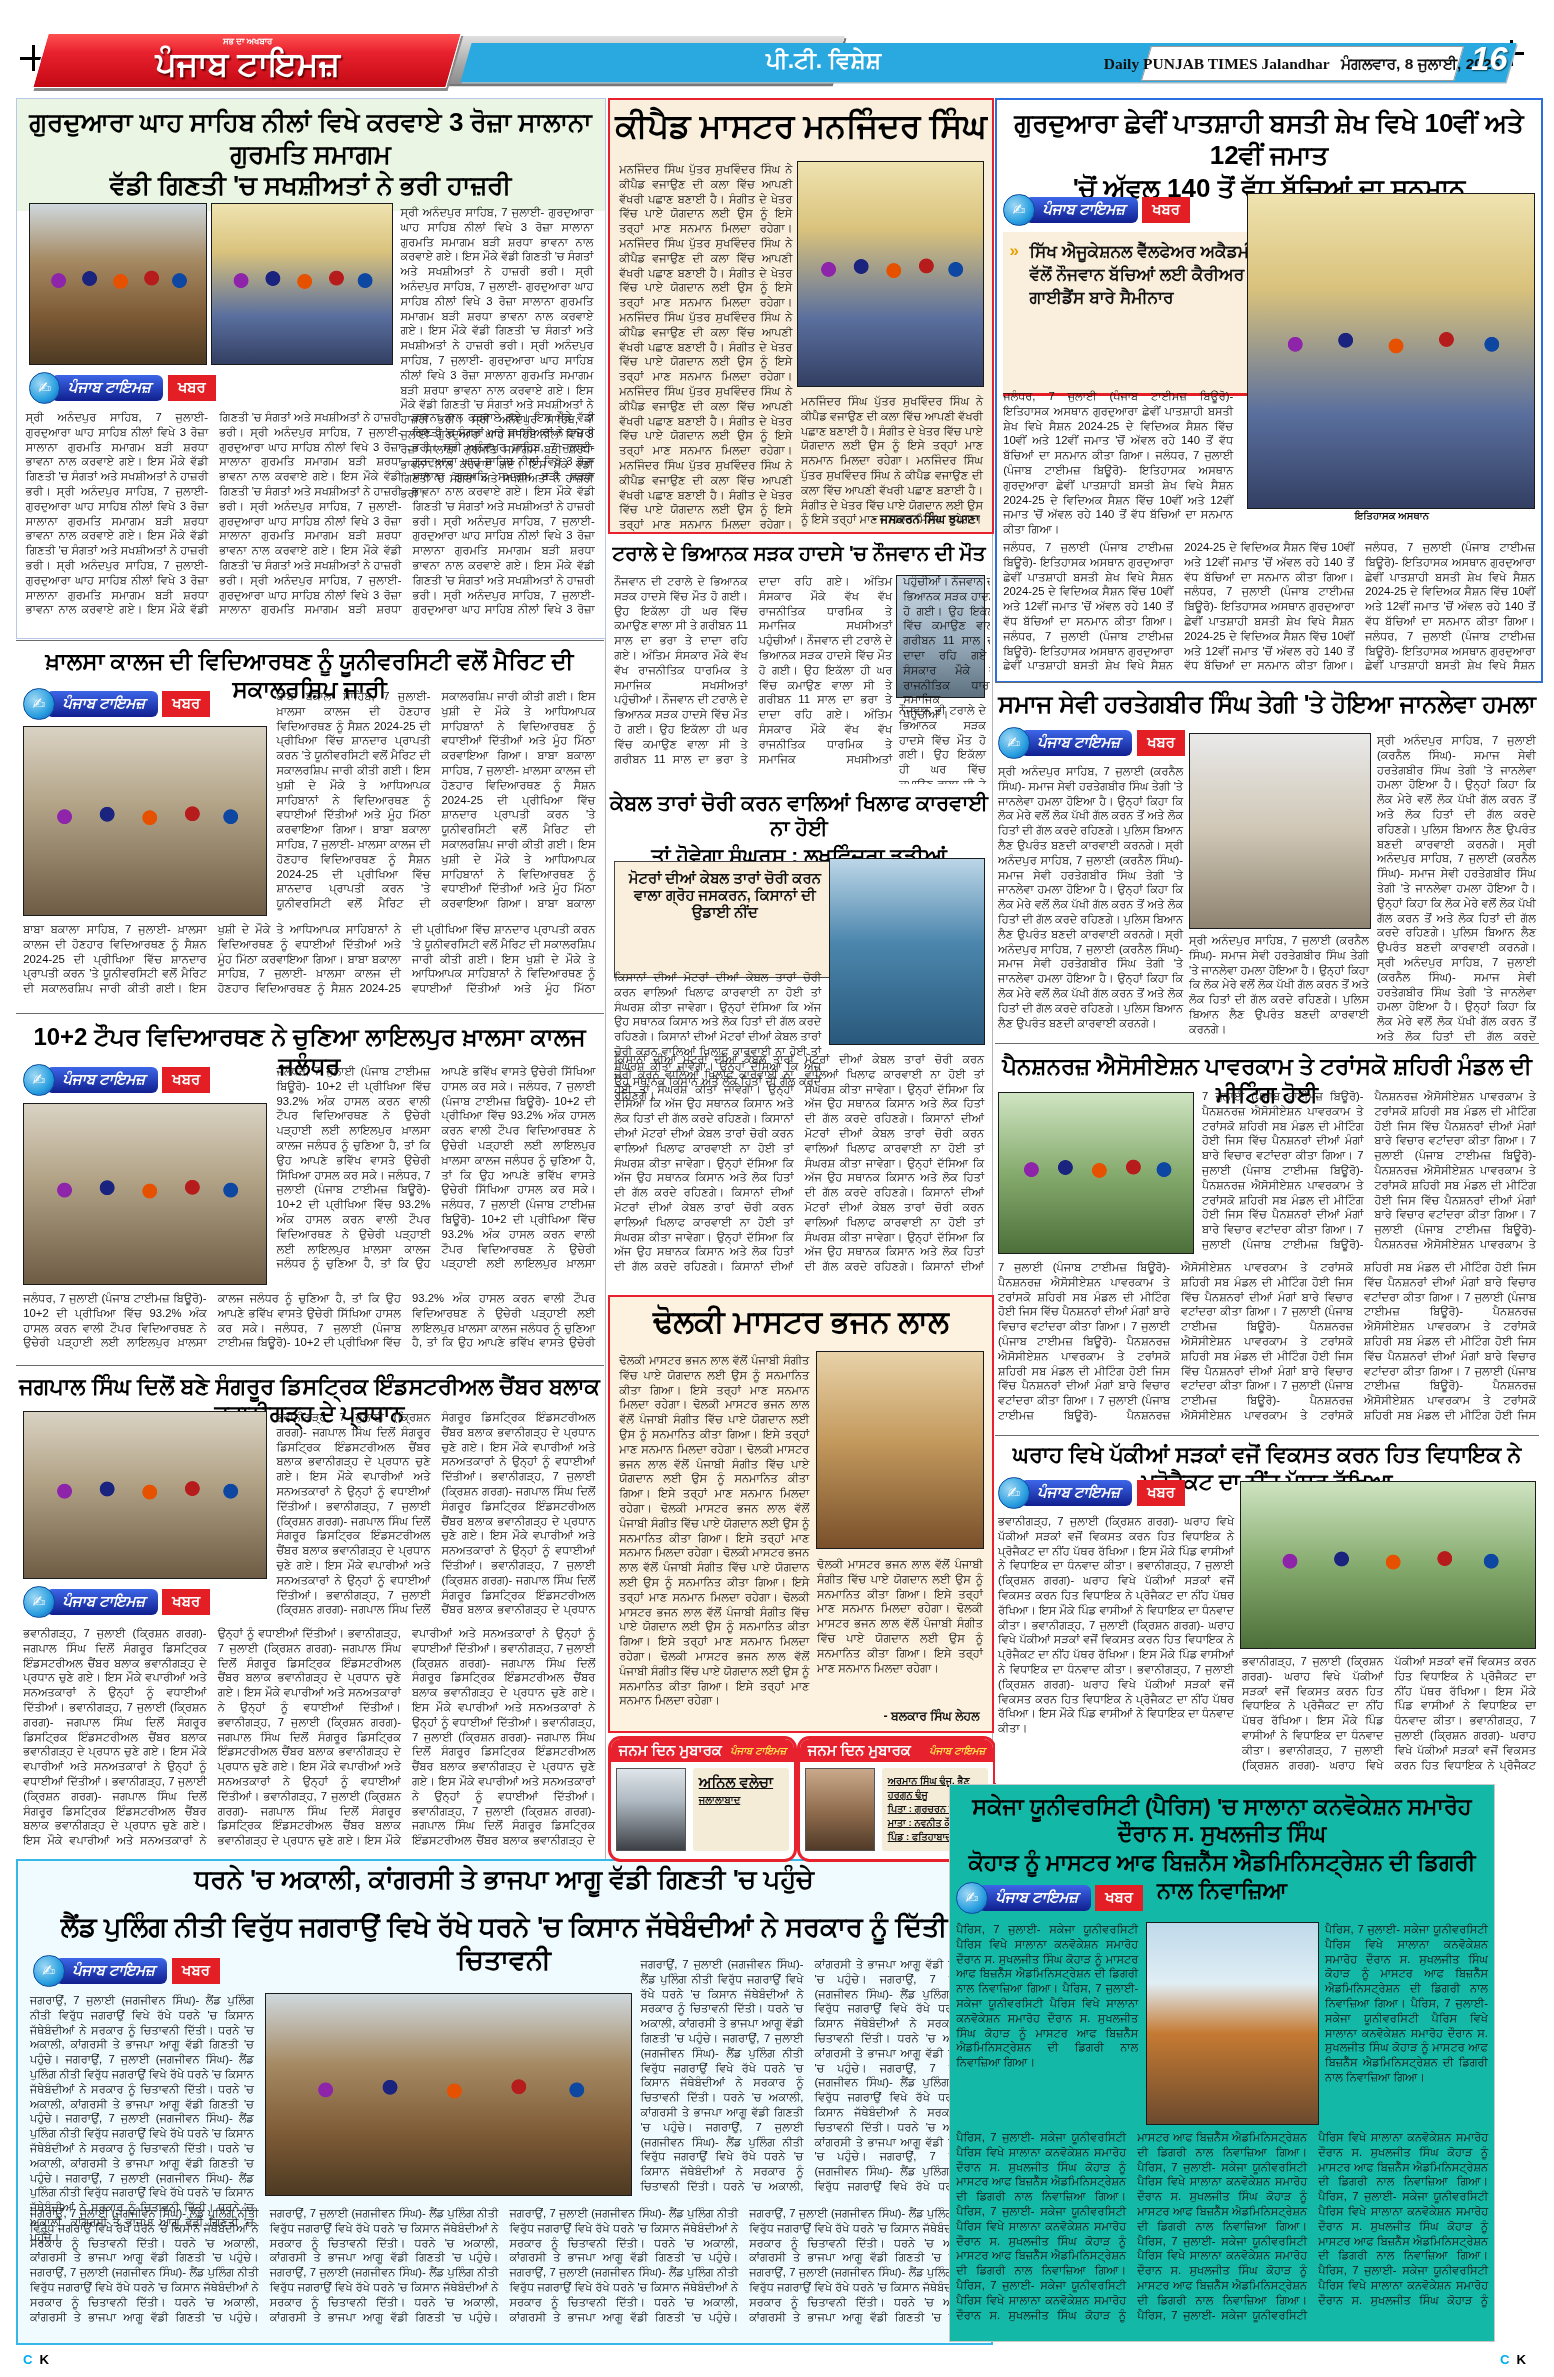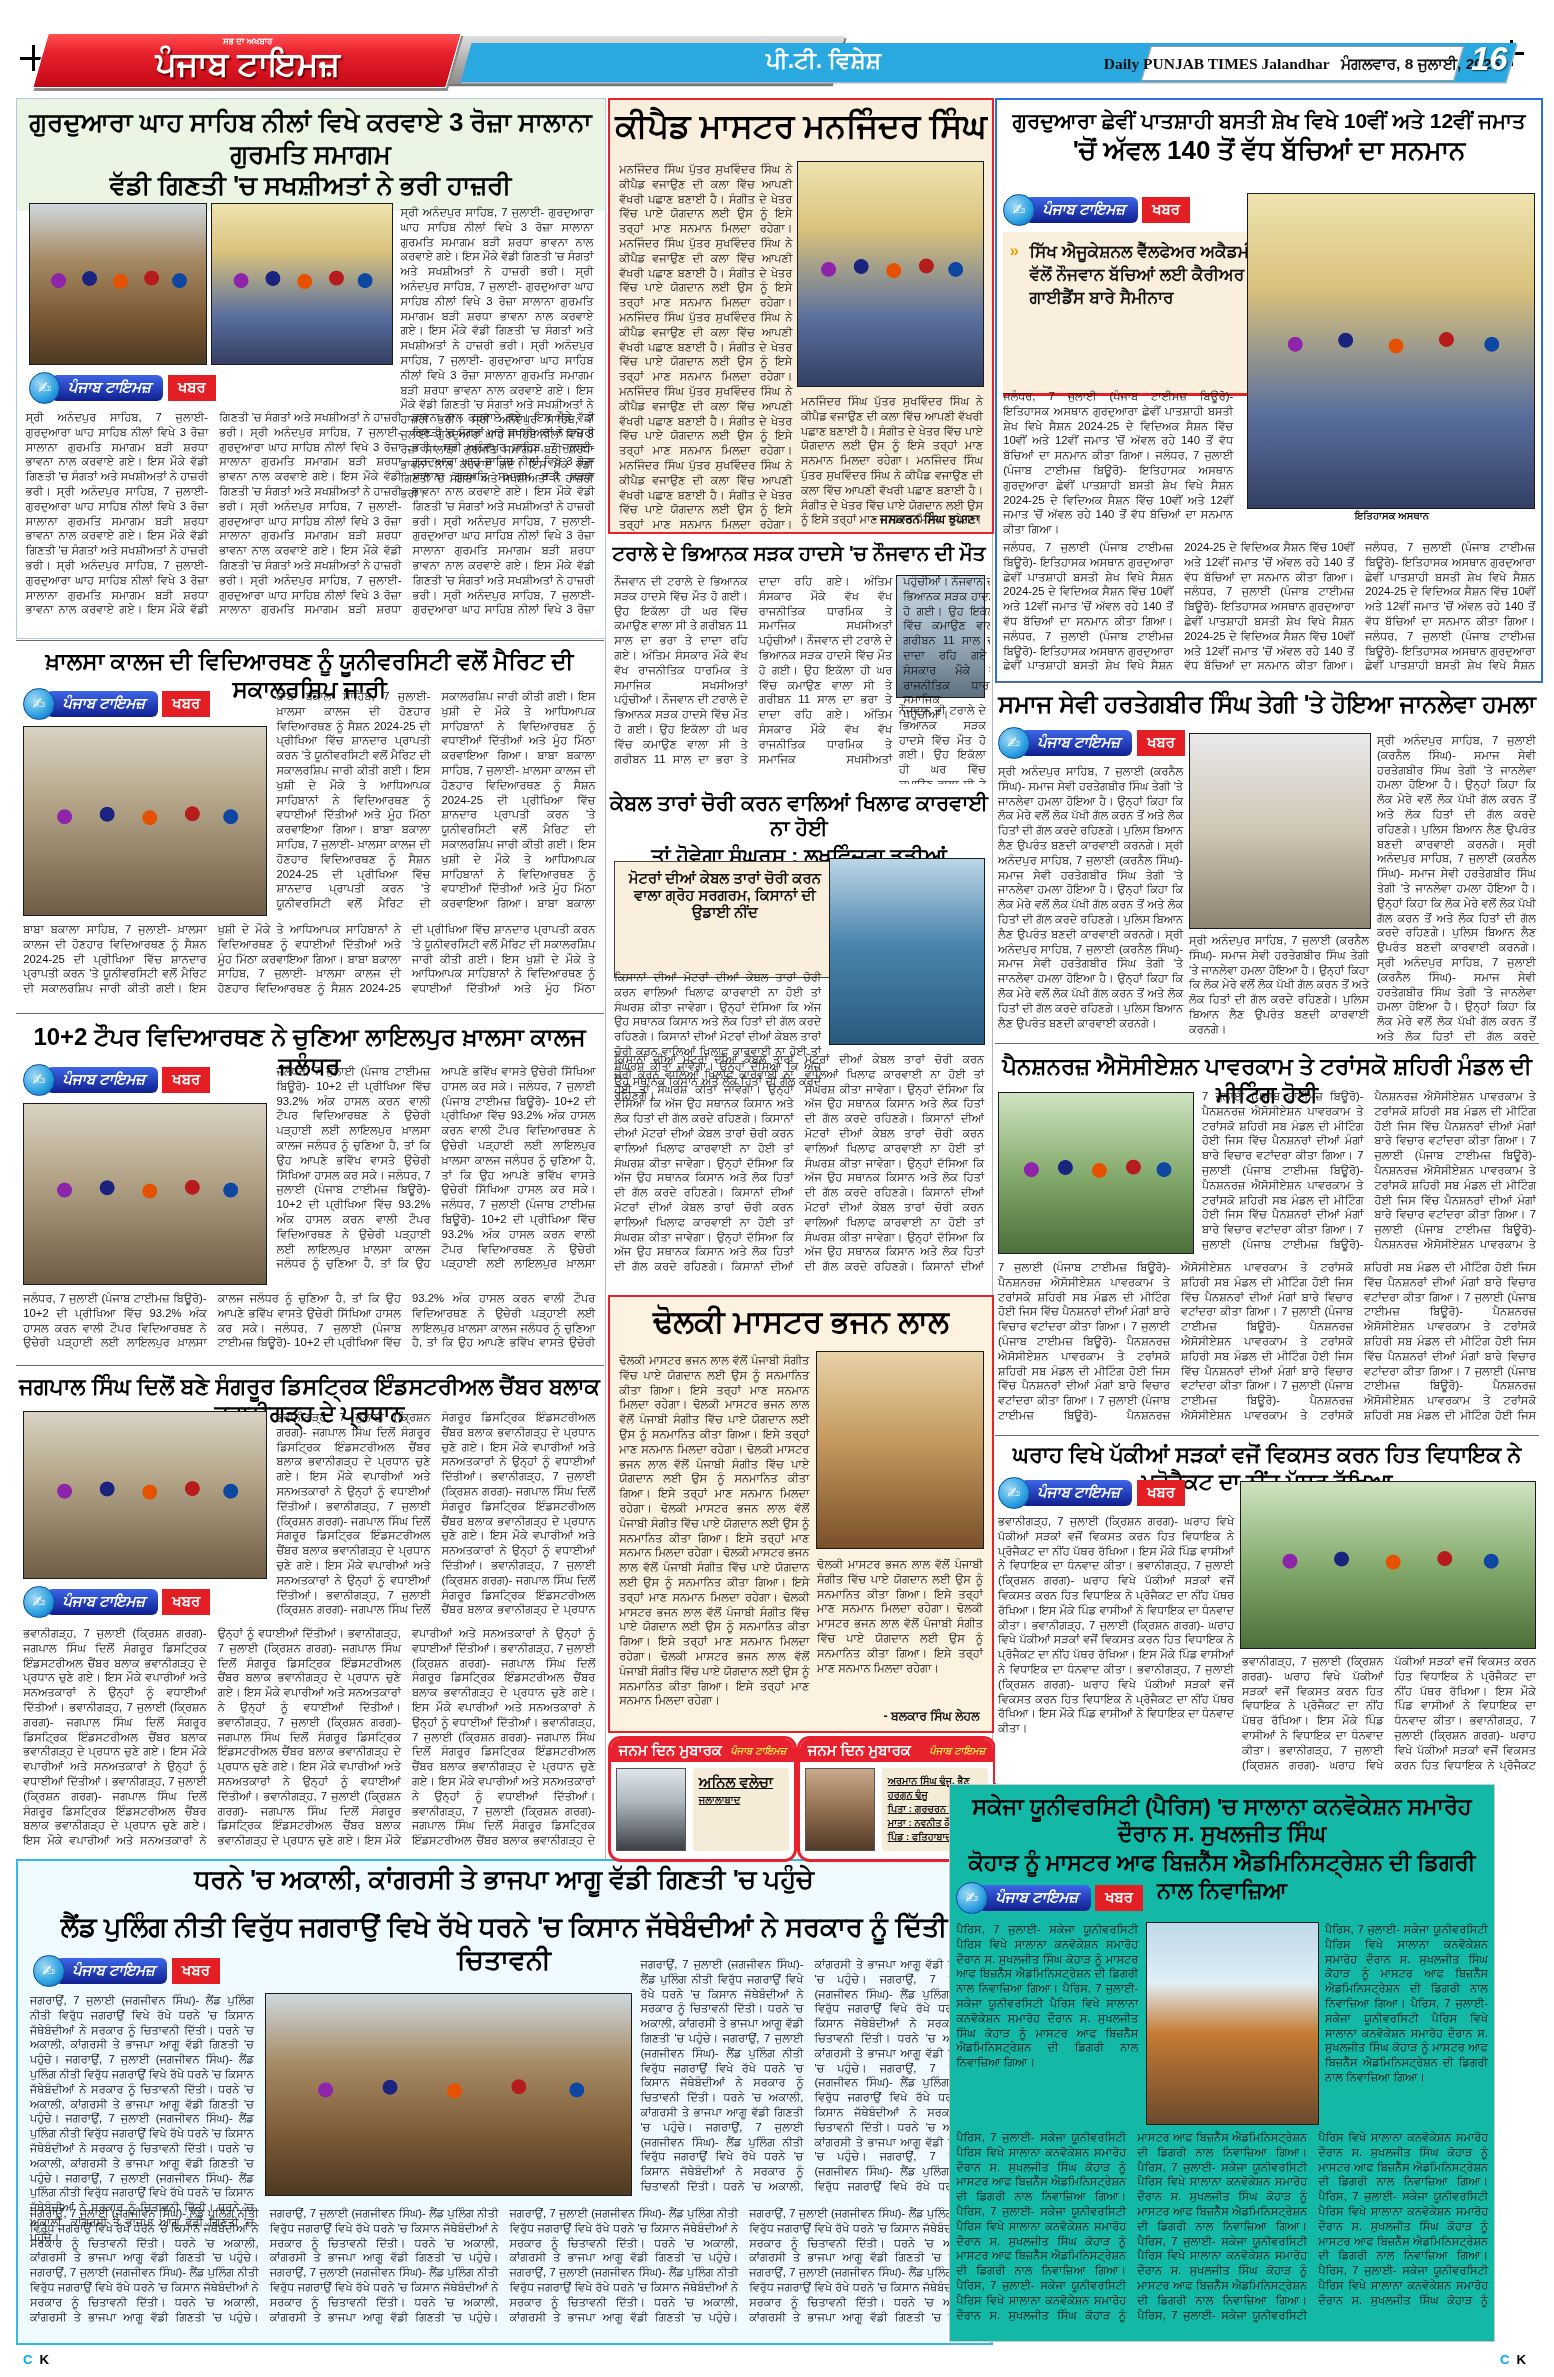--- a/index.html
+++ b/index.html
@@ -208,21 +208,21 @@
   <div class="art" style="left:608px;top:535px;width:382px;height:249px;">
     <div class="hl" style="font-size:20px;padding:6.2px 0;white-space:nowrap;">ਟਰਾਲੇ ਦੇ ਭਿਆਨਕ ਸੜਕ ਹਾਦਸੇ 'ਚ ਨੌਜਵਾਨ ਦੀ ਮੌਤ</div>
     <div class="ph ph-portrait" style="right:4.7px;top:40px;width:87px;height:121px;"></div>
     <div class="body cols2" style="position:absolute;left:6.2px;top:39px;width:278px;height:204px;">ਨੌਜਵਾਨ ਦੀ ਟਰਾਲੇ ਦੇ ਭਿਆਨਕ ਸੜਕ ਹਾਦਸੇ ਵਿੱਚ ਮੌਤ ਹੋ ਗਈ। ਉਹ ਇਕੱਲਾ ਹੀ ਘਰ ਵਿੱਚ ਕਮਾਉਣ ਵਾਲਾ ਸੀ ਤੇ ਗਰੀਬਨ 11 ਸਾਲ ਦਾ ਭਰਾ ਤੇ ਦਾਦਾ ਰਹਿ ਗਏ। ਅੰਤਿਮ ਸੰਸਕਾਰ ਮੌਕੇ ਵੱਖ ਵੱਖ ਰਾਜਨੀਤਿਕ ਧਾਰਮਿਕ ਤੇ ਸਮਾਜਿਕ ਸਖਸੀਅਤਾਂ ਪਹੁੰਚੀਆਂ। ਨੌਜਵਾਨ ਦੀ ਟਰਾਲੇ ਦੇ ਭਿਆਨਕ ਸੜਕ ਹਾਦਸੇ ਵਿੱਚ ਮੌਤ ਹੋ ਗਈ। ਉਹ ਇਕੱਲਾ ਹੀ ਘਰ ਵਿੱਚ ਕਮਾਉਣ ਵਾਲਾ ਸੀ ਤੇ ਗਰੀਬਨ 11 ਸਾਲ ਦਾ ਭਰਾ ਤੇ ਦਾਦਾ ਰਹਿ ਗਏ। ਅੰਤਿਮ ਸੰਸਕਾਰ ਮੌਕੇ ਵੱਖ ਵੱਖ ਰਾਜਨੀਤਿਕ ਧਾਰਮਿਕ ਤੇ ਸਮਾਜਿਕ ਸਖਸੀਅਤਾਂ ਪਹੁੰਚੀਆਂ। ਨੌਜਵਾਨ ਦੀ ਟਰਾਲੇ ਦੇ ਭਿਆਨਕ ਸੜਕ ਹਾਦਸੇ ਵਿੱਚ ਮੌਤ ਹੋ ਗਈ। ਉਹ ਇਕੱਲਾ ਹੀ ਘਰ ਵਿੱਚ ਕਮਾਉਣ ਵਾਲਾ ਸੀ ਤੇ ਗਰੀਬਨ 11 ਸਾਲ ਦਾ ਭਰਾ ਤੇ ਦਾਦਾ ਰਹਿ ਗਏ। ਅੰਤਿਮ ਸੰਸਕਾਰ ਮੌਕੇ ਵੱਖ ਵੱਖ ਰਾਜਨੀਤਿਕ ਧਾਰਮਿਕ ਤੇ ਸਮਾਜਿਕ ਸਖਸੀਅਤਾਂ ਪਹੁੰਚੀਆਂ। ਨੌਜਵਾਨ ਦੀ ਟਰਾਲੇ ਦੇ ਭਿਆਨਕ ਸੜਕ ਹਾਦਸੇ ਵਿੱਚ ਮੌਤ ਹੋ ਗਈ। ਉਹ ਇਕੱਲਾ ਹੀ ਘਰ ਵਿੱਚ ਕਮਾਉਣ ਵਾਲਾ ਸੀ ਤੇ ਗਰੀਬਨ 11 ਸਾਲ ਦਾ ਭਰਾ ਤੇ ਦਾਦਾ ਰਹਿ ਗਏ। ਅੰਤਿਮ ਸੰਸਕਾਰ ਮੌਕੇ ਵੱਖ ਵੱਖ ਰਾਜਨੀਤਿਕ ਧਾਰਮਿਕ ਤੇ ਸਮਾਜਿਕ ਸਖਸੀਅਤਾਂ ਪਹੁੰਚੀਆਂ।</div>
     <div class="body" style="position:absolute;left:291px;top:168px;width:87px;height:75px;">ਨੌਜਵਾਨ ਦੀ ਟਰਾਲੇ ਦੇ ਭਿਆਨਕ ਸੜਕ ਹਾਦਸੇ ਵਿੱਚ ਮੌਤ ਹੋ ਗਈ। ਉਹ ਇਕੱਲਾ ਹੀ ਘਰ ਵਿੱਚ ਕਮਾਉਣ ਵਾਲਾ ਸੀ ਤੇ ਗਰੀਬਨ 11 ਸਾਲ ਦਾ ਭਰਾ ਤੇ ਦਾਦਾ ਰਹਿ ਗਏ। ਅੰਤਿਮ ਸੰਸਕਾਰ ਮੌਕੇ ਵੱਖ ਵੱਖ ਰਾਜਨੀਤਿਕ ਧਾਰਮਿਕ ਤੇ ਸਮਾਜਿਕ ਸਖਸੀਅਤਾਂ ਪਹੁੰਚੀਆਂ।</div>
   </div>
 
   <div class="art" style="left:608px;top:785px;width:382px;height:508px;">
     <div class="hl" style="font-size:21px;padding:4.7px 0 0;">ਕੇਬਲ ਤਾਰਾਂ ਚੋਰੀ ਕਰਨ ਵਾਲਿਆਂ ਖਿਲਾਫ ਕਾਰਵਾਈ ਨਾ ਹੋਈ</div>
     <div class="hl" style="font-size:21px;padding:1.6px 0 4.7px;">ਤਾਂ ਹੋਵੇਗਾ ਸੰਘਰਸ਼ : ਲਖਵਿੰਦਰਾ ਡੂਡੀਆਂ</div>
-    <div class="subbox" style="left:6.2px;top:76px;width:207px;height:99px;border:1.6px solid #444;font-size:14.8px;text-align:center;padding:7.8px 6.2px;">ਮੋਟਰਾਂ ਦੀਆਂ ਕੇਬਲ ਤਾਰਾਂ ਚੋਰੀ ਕਰਨ ਵਾਲਾ ਗ੍ਰੋਹ ਸਰਗਰਮ, ਕਿਸਾਨਾਂ ਦੀ ਉਡਾਈ ਨੀਂਦ</div>
+    <div class="subbox" style="left:6.2px;top:76px;width:207px;height:99px;border:1.6px solid #444;font-size:14.8px;text-align:center;padding:7.8px 6.2px;">ਮੋਟਰਾਂ ਦੀਆਂ ਕੇਬਲ ਤਾਰਾਂ ਚੋਰੀ ਕਰਨ ਵਾਲਾ ਗ੍ਰੋਹ ਜਸਕਰਨ, ਕਿਸਾਨਾਂ ਦੀ ਉਡਾਈ ਨੀਂਦ</div>
     <div class="ph ph-pipes" style="right:4.7px;top:73px;width:154px;height:185px;"></div>
     <div class="body" style="position:absolute;left:6.2px;top:185px;width:207px;height:78px;">ਕਿਸਾਨਾਂ ਦੀਆਂ ਮੋਟਰਾਂ ਦੀਆਂ ਕੇਬਲ ਤਾਰਾਂ ਚੋਰੀ ਕਰਨ ਵਾਲਿਆਂ ਖਿਲਾਫ ਕਾਰਵਾਈ ਨਾ ਹੋਈ ਤਾਂ ਸੰਘਰਸ਼ ਕੀਤਾ ਜਾਵੇਗਾ। ਉਨ੍ਹਾਂ ਦੱਸਿਆ ਕਿ ਅੱਜ ਉਹ ਸਥਾਨਕ ਕਿਸਾਨ ਅਤੇ ਲੋਕ ਹਿਤਾਂ ਦੀ ਗੱਲ ਕਰਦੇ ਰਹਿਣਗੇ। ਕਿਸਾਨਾਂ ਦੀਆਂ ਮੋਟਰਾਂ ਦੀਆਂ ਕੇਬਲ ਤਾਰਾਂ ਚੋਰੀ ਕਰਨ ਵਾਲਿਆਂ ਖਿਲਾਫ ਕਾਰਵਾਈ ਨਾ ਹੋਈ ਤਾਂ ਸੰਘਰਸ਼ ਕੀਤਾ ਜਾਵੇਗਾ। ਉਨ੍ਹਾਂ ਦੱਸਿਆ ਕਿ ਅੱਜ ਉਹ ਸਥਾਨਕ ਕਿਸਾਨ ਅਤੇ ਲੋਕ ਹਿਤਾਂ ਦੀ ਗੱਲ ਕਰਦੇ ਰਹਿਣਗੇ।</div>
     <div class="body cols2" style="position:absolute;left:6.2px;top:267px;width:370px;height:233px;">ਕਿਸਾਨਾਂ ਦੀਆਂ ਮੋਟਰਾਂ ਦੀਆਂ ਕੇਬਲ ਤਾਰਾਂ ਚੋਰੀ ਕਰਨ ਵਾਲਿਆਂ ਖਿਲਾਫ ਕਾਰਵਾਈ ਨਾ ਹੋਈ ਤਾਂ ਸੰਘਰਸ਼ ਕੀਤਾ ਜਾਵੇਗਾ। ਉਨ੍ਹਾਂ ਦੱਸਿਆ ਕਿ ਅੱਜ ਉਹ ਸਥਾਨਕ ਕਿਸਾਨ ਅਤੇ ਲੋਕ ਹਿਤਾਂ ਦੀ ਗੱਲ ਕਰਦੇ ਰਹਿਣਗੇ। ਕਿਸਾਨਾਂ ਦੀਆਂ ਮੋਟਰਾਂ ਦੀਆਂ ਕੇਬਲ ਤਾਰਾਂ ਚੋਰੀ ਕਰਨ ਵਾਲਿਆਂ ਖਿਲਾਫ ਕਾਰਵਾਈ ਨਾ ਹੋਈ ਤਾਂ ਸੰਘਰਸ਼ ਕੀਤਾ ਜਾਵੇਗਾ। ਉਨ੍ਹਾਂ ਦੱਸਿਆ ਕਿ ਅੱਜ ਉਹ ਸਥਾਨਕ ਕਿਸਾਨ ਅਤੇ ਲੋਕ ਹਿਤਾਂ ਦੀ ਗੱਲ ਕਰਦੇ ਰਹਿਣਗੇ। ਕਿਸਾਨਾਂ ਦੀਆਂ ਮੋਟਰਾਂ ਦੀਆਂ ਕੇਬਲ ਤਾਰਾਂ ਚੋਰੀ ਕਰਨ ਵਾਲਿਆਂ ਖਿਲਾਫ ਕਾਰਵਾਈ ਨਾ ਹੋਈ ਤਾਂ ਸੰਘਰਸ਼ ਕੀਤਾ ਜਾਵੇਗਾ। ਉਨ੍ਹਾਂ ਦੱਸਿਆ ਕਿ ਅੱਜ ਉਹ ਸਥਾਨਕ ਕਿਸਾਨ ਅਤੇ ਲੋਕ ਹਿਤਾਂ ਦੀ ਗੱਲ ਕਰਦੇ ਰਹਿਣਗੇ। ਕਿਸਾਨਾਂ ਦੀਆਂ ਮੋਟਰਾਂ ਦੀਆਂ ਕੇਬਲ ਤਾਰਾਂ ਚੋਰੀ ਕਰਨ ਵਾਲਿਆਂ ਖਿਲਾਫ ਕਾਰਵਾਈ ਨਾ ਹੋਈ ਤਾਂ ਸੰਘਰਸ਼ ਕੀਤਾ ਜਾਵੇਗਾ। ਉਨ੍ਹਾਂ ਦੱਸਿਆ ਕਿ ਅੱਜ ਉਹ ਸਥਾਨਕ ਕਿਸਾਨ ਅਤੇ ਲੋਕ ਹਿਤਾਂ ਦੀ ਗੱਲ ਕਰਦੇ ਰਹਿਣਗੇ। ਕਿਸਾਨਾਂ ਦੀਆਂ ਮੋਟਰਾਂ ਦੀਆਂ ਕੇਬਲ ਤਾਰਾਂ ਚੋਰੀ ਕਰਨ ਵਾਲਿਆਂ ਖਿਲਾਫ ਕਾਰਵਾਈ ਨਾ ਹੋਈ ਤਾਂ ਸੰਘਰਸ਼ ਕੀਤਾ ਜਾਵੇਗਾ। ਉਨ੍ਹਾਂ ਦੱਸਿਆ ਕਿ ਅੱਜ ਉਹ ਸਥਾਨਕ ਕਿਸਾਨ ਅਤੇ ਲੋਕ ਹਿਤਾਂ ਦੀ ਗੱਲ ਕਰਦੇ ਰਹਿਣਗੇ। ਕਿਸਾਨਾਂ ਦੀਆਂ ਮੋਟਰਾਂ ਦੀਆਂ ਕੇਬਲ ਤਾਰਾਂ ਚੋਰੀ ਕਰਨ ਵਾਲਿਆਂ ਖਿਲਾਫ ਕਾਰਵਾਈ ਨਾ ਹੋਈ ਤਾਂ ਸੰਘਰਸ਼ ਕੀਤਾ ਜਾਵੇਗਾ। ਉਨ੍ਹਾਂ ਦੱਸਿਆ ਕਿ ਅੱਜ ਉਹ ਸਥਾਨਕ ਕਿਸਾਨ ਅਤੇ ਲੋਕ ਹਿਤਾਂ ਦੀ ਗੱਲ ਕਰਦੇ ਰਹਿਣਗੇ। ਕਿਸਾਨਾਂ ਦੀਆਂ ਮੋਟਰਾਂ ਦੀਆਂ ਕੇਬਲ ਤਾਰਾਂ ਚੋਰੀ ਕਰਨ ਵਾਲਿਆਂ ਖਿਲਾਫ ਕਾਰਵਾਈ ਨਾ ਹੋਈ ਤਾਂ ਸੰਘਰਸ਼ ਕੀਤਾ ਜਾਵੇਗਾ। ਉਨ੍ਹਾਂ ਦੱਸਿਆ ਕਿ ਅੱਜ ਉਹ ਸਥਾਨਕ ਕਿਸਾਨ ਅਤੇ ਲੋਕ ਹਿਤਾਂ ਦੀ ਗੱਲ ਕਰਦੇ ਰਹਿਣਗੇ। ਕਿਸਾਨਾਂ ਦੀਆਂ ਮੋਟਰਾਂ ਦੀਆਂ ਕੇਬਲ ਤਾਰਾਂ ਚੋਰੀ ਕਰਨ ਵਾਲਿਆਂ ਖਿਲਾਫ ਕਾਰਵਾਈ ਨਾ ਹੋਈ ਤਾਂ ਸੰਘਰਸ਼ ਕੀਤਾ ਜਾਵੇਗਾ। ਉਨ੍ਹਾਂ ਦੱਸਿਆ ਕਿ ਅੱਜ ਉਹ ਸਥਾਨਕ ਕਿਸਾਨ ਅਤੇ ਲੋਕ ਹਿਤਾਂ ਦੀ ਗੱਲ ਕਰਦੇ ਰਹਿਣਗੇ।</div>
   </div>
 
   <div class="art" style="left:608px;top:1295px;width:382px;height:434px;border:2.3px solid #e8212e;background:#fdf2df;">
     <div class="hl" style="font-size:31px;padding:6.2px 1.6px;">ਢੋਲਕੀ ਮਾਸਟਰ ਭਜਨ ਲਾਲ</div>
     <div class="ph ph-drummer" style="right:7.8px;top:54px;width:166px;height:196px;"></div>
     <div class="body" style="position:absolute;left:9.3px;top:56px;width:190px;height:351px;">ਢੋਲਕੀ ਮਾਸਟਰ ਭਜਨ ਲਾਲ ਵੱਲੋਂ ਪੰਜਾਬੀ ਸੰਗੀਤ ਵਿੱਚ ਪਾਏ ਯੋਗਦਾਨ ਲਈ ਉਸ ਨੂੰ ਸਨਮਾਨਿਤ ਕੀਤਾ ਗਿਆ। ਇਸੇ ਤਰ੍ਹਾਂ ਮਾਣ ਸਨਮਾਨ ਮਿਲਦਾ ਰਹੇਗਾ। ਢੋਲਕੀ ਮਾਸਟਰ ਭਜਨ ਲਾਲ ਵੱਲੋਂ ਪੰਜਾਬੀ ਸੰਗੀਤ ਵਿੱਚ ਪਾਏ ਯੋਗਦਾਨ ਲਈ ਉਸ ਨੂੰ ਸਨਮਾਨਿਤ ਕੀਤਾ ਗਿਆ। ਇਸੇ ਤਰ੍ਹਾਂ ਮਾਣ ਸਨਮਾਨ ਮਿਲਦਾ ਰਹੇਗਾ। ਢੋਲਕੀ ਮਾਸਟਰ ਭਜਨ ਲਾਲ ਵੱਲੋਂ ਪੰਜਾਬੀ ਸੰਗੀਤ ਵਿੱਚ ਪਾਏ ਯੋਗਦਾਨ ਲਈ ਉਸ ਨੂੰ ਸਨਮਾਨਿਤ ਕੀਤਾ ਗਿਆ। ਇਸੇ ਤਰ੍ਹਾਂ ਮਾਣ ਸਨਮਾਨ ਮਿਲਦਾ ਰਹੇਗਾ। ਢੋਲਕੀ ਮਾਸਟਰ ਭਜਨ ਲਾਲ ਵੱਲੋਂ ਪੰਜਾਬੀ ਸੰਗੀਤ ਵਿੱਚ ਪਾਏ ਯੋਗਦਾਨ ਲਈ ਉਸ ਨੂੰ ਸਨਮਾਨਿਤ ਕੀਤਾ ਗਿਆ। ਇਸੇ ਤਰ੍ਹਾਂ ਮਾਣ ਸਨਮਾਨ ਮਿਲਦਾ ਰਹੇਗਾ। ਢੋਲਕੀ ਮਾਸਟਰ ਭਜਨ ਲਾਲ ਵੱਲੋਂ ਪੰਜਾਬੀ ਸੰਗੀਤ ਵਿੱਚ ਪਾਏ ਯੋਗਦਾਨ ਲਈ ਉਸ ਨੂੰ ਸਨਮਾਨਿਤ ਕੀਤਾ ਗਿਆ। ਇਸੇ ਤਰ੍ਹਾਂ ਮਾਣ ਸਨਮਾਨ ਮਿਲਦਾ ਰਹੇਗਾ। ਢੋਲਕੀ ਮਾਸਟਰ ਭਜਨ ਲਾਲ ਵੱਲੋਂ ਪੰਜਾਬੀ ਸੰਗੀਤ ਵਿੱਚ ਪਾਏ ਯੋਗਦਾਨ ਲਈ ਉਸ ਨੂੰ ਸਨਮਾਨਿਤ ਕੀਤਾ ਗਿਆ। ਇਸੇ ਤਰ੍ਹਾਂ ਮਾਣ ਸਨਮਾਨ ਮਿਲਦਾ ਰਹੇਗਾ। ਢੋਲਕੀ ਮਾਸਟਰ ਭਜਨ ਲਾਲ ਵੱਲੋਂ ਪੰਜਾਬੀ ਸੰਗੀਤ ਵਿੱਚ ਪਾਏ ਯੋਗਦਾਨ ਲਈ ਉਸ ਨੂੰ ਸਨਮਾਨਿਤ ਕੀਤਾ ਗਿਆ। ਇਸੇ ਤਰ੍ਹਾਂ ਮਾਣ ਸਨਮਾਨ ਮਿਲਦਾ ਰਹੇਗਾ।</div>
     <div class="body" style="position:absolute;left:207px;top:260px;width:166px;height:131px;">ਢੋਲਕੀ ਮਾਸਟਰ ਭਜਨ ਲਾਲ ਵੱਲੋਂ ਪੰਜਾਬੀ ਸੰਗੀਤ ਵਿੱਚ ਪਾਏ ਯੋਗਦਾਨ ਲਈ ਉਸ ਨੂੰ ਸਨਮਾਨਿਤ ਕੀਤਾ ਗਿਆ। ਇਸੇ ਤਰ੍ਹਾਂ ਮਾਣ ਸਨਮਾਨ ਮਿਲਦਾ ਰਹੇਗਾ। ਢੋਲਕੀ ਮਾਸਟਰ ਭਜਨ ਲਾਲ ਵੱਲੋਂ ਪੰਜਾਬੀ ਸੰਗੀਤ ਵਿੱਚ ਪਾਏ ਯੋਗਦਾਨ ਲਈ ਉਸ ਨੂੰ ਸਨਮਾਨਿਤ ਕੀਤਾ ਗਿਆ। ਇਸੇ ਤਰ੍ਹਾਂ ਮਾਣ ਸਨਮਾਨ ਮਿਲਦਾ ਰਹੇਗਾ।</div>
@@ -252,21 +252,21 @@
       <div class="info">
         <div class="bline">ਅਰਮਾਨ ਸਿੰਘ ਢੰਜੂ, ਭੈਣ ਹਰਗੁਨ ਢੰਜੂ</div>
         <div class="bline">ਪਿਤਾ : ਗੁਰਚਰਨ ਸਿੰਘ ਢੰਜੂ</div>
         <div class="bline">ਮਾਤਾ : ਨਵਨੀਤ ਕੌਰ ਢੰਜੂ</div>
         <div class="bline">ਪਿੰਡ : ਫਤਿਹਾਬਾਦ</div>
       </div>
     </div>
   </div>
 
   <div class="art" style="left:995px;top:98px;width:544px;height:581px;border:2.3px solid #2a6fe0;">
-    <div class="hl" style="font-size:21px;padding:7.8px 6.2px 0;">ਗੁਰਦੁਆਰਾ ਛੇਵੀਂ ਪਾਤਸ਼ਾਹੀ ਬਸਤੀ ਸ਼ੇਖ ਵਿਖੇ 10ਵੀਂ ਅਤੇ 12ਵੀਂ ਜਮਾਤ</div>
+    <div class="hl" style="font-size:26px;padding:7.8px 6.2px 0;">ਗੁਰਦੁਆਰਾ ਛੇਵੀਂ ਪਾਤਸ਼ਾਹੀ ਬਸਤੀ ਸ਼ੇਖ ਵਿਖੇ 10ਵੀਂ ਅਤੇ 12ਵੀਂ ਜਮਾਤ</div>
     <div class="hl" style="font-size:26px;padding:1.6px 6.2px 6.2px;">'ਚੋਂ ਅੱਵਲ 140 ਤੋਂ ਵੱਧ ਬੱਚਿਆਂ ਦਾ ਸਨਮਾਨ</div>
     <div class="badge" style="left:6.2px;top:95px;">
       <div class="circ">✍</div>
       <div class="pill">ਪੰਜਾਬ ਟਾਇਮਜ਼</div>
       <div class="khabar">ਖਬਰ</div>
     </div>
     <div class="subbox" style="left:6.2px;top:132px;width:230px;height:146px;font-size:17px;padding:9.3px 7.8px 6.2px 26.4px;line-height:1.35;">
       <span style="color:#e8a000;position:absolute;left:6.2px;top:7.8px;">»</span>
       <span>ਸਿੱਖ ਐਜੂਕੇਸ਼ਨਲ ਵੈੱਲਫੇਅਰ ਅਕੈਡਮੀ ਵੱਲੋਂ ਨੌਜਵਾਨ ਬੱਚਿਆਂ ਲਈ ਕੈਰੀਅਰ ਗਾਈਡੈਂਸ ਬਾਰੇ ਸੈਮੀਨਾਰ</span>
     </div>

